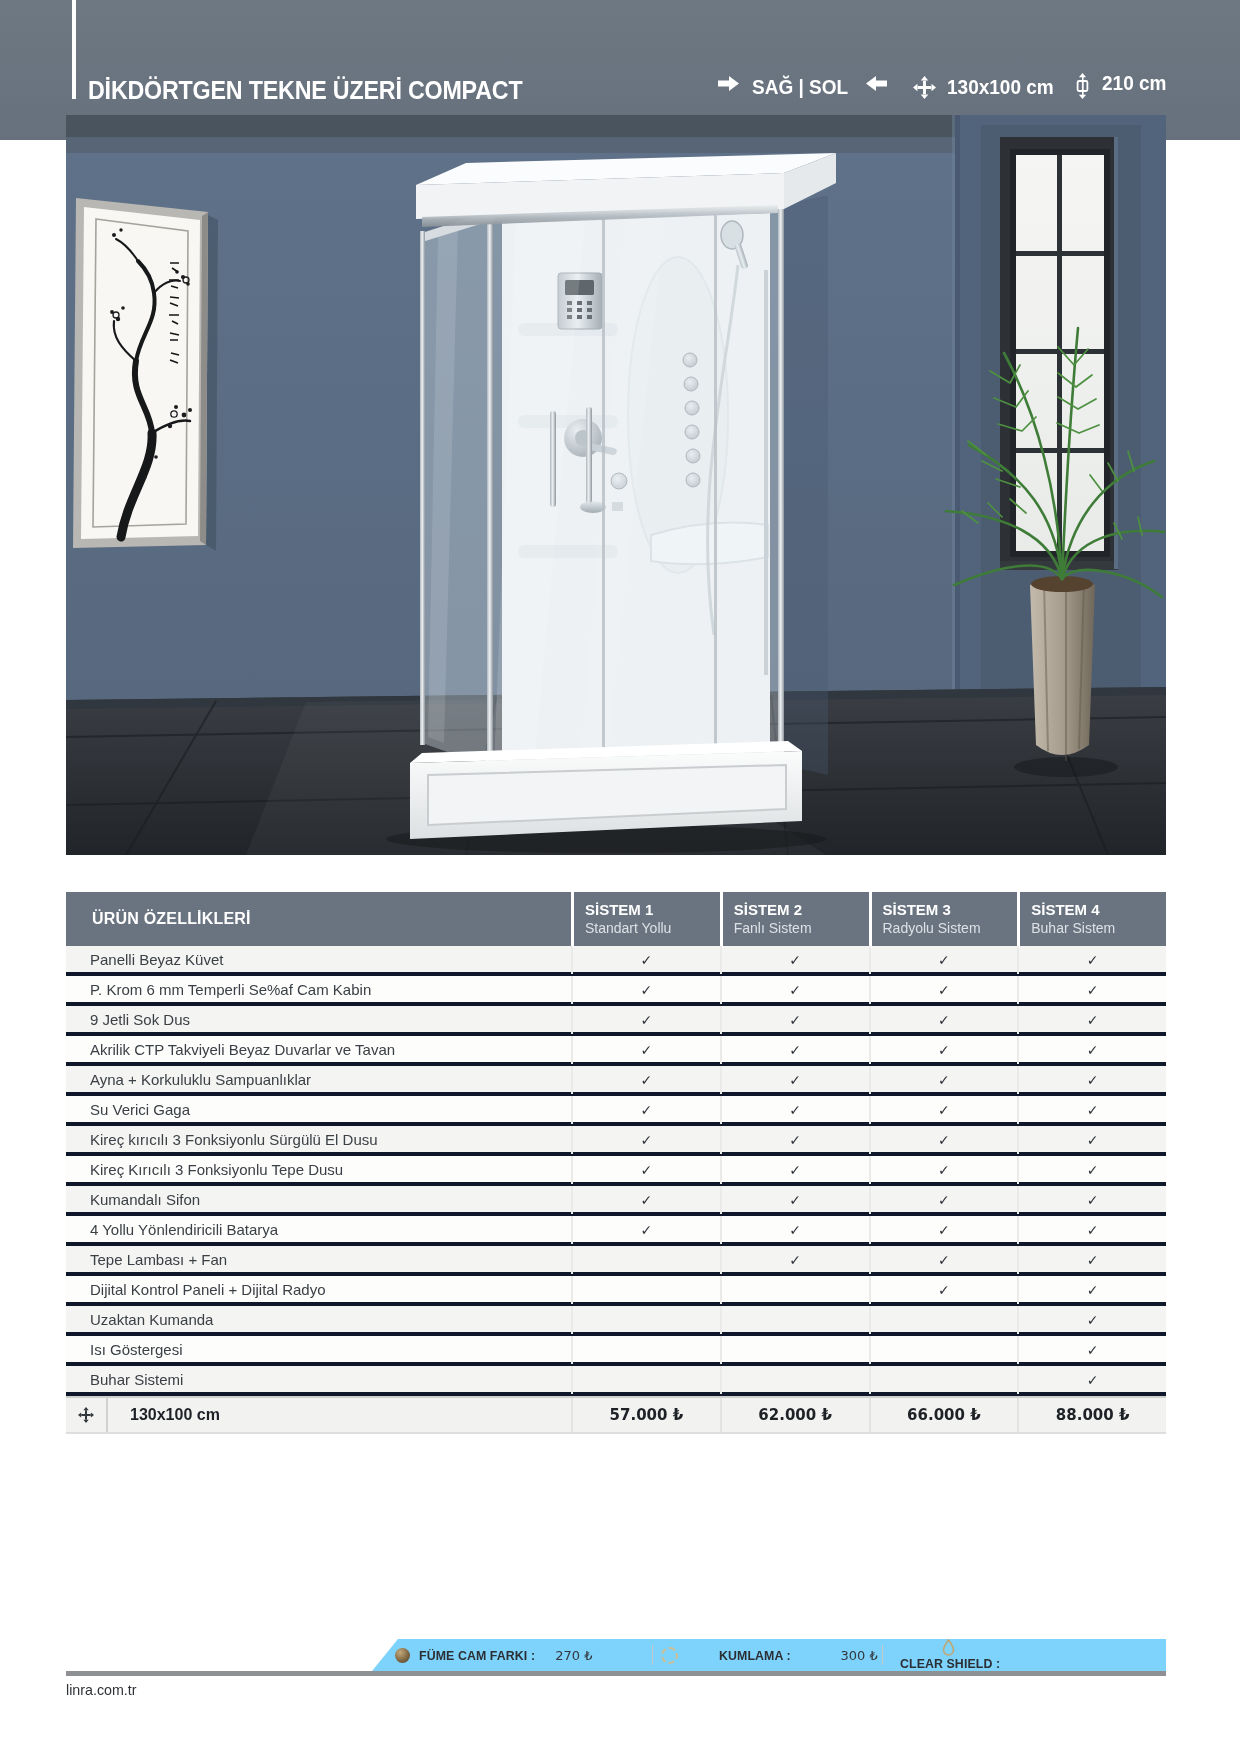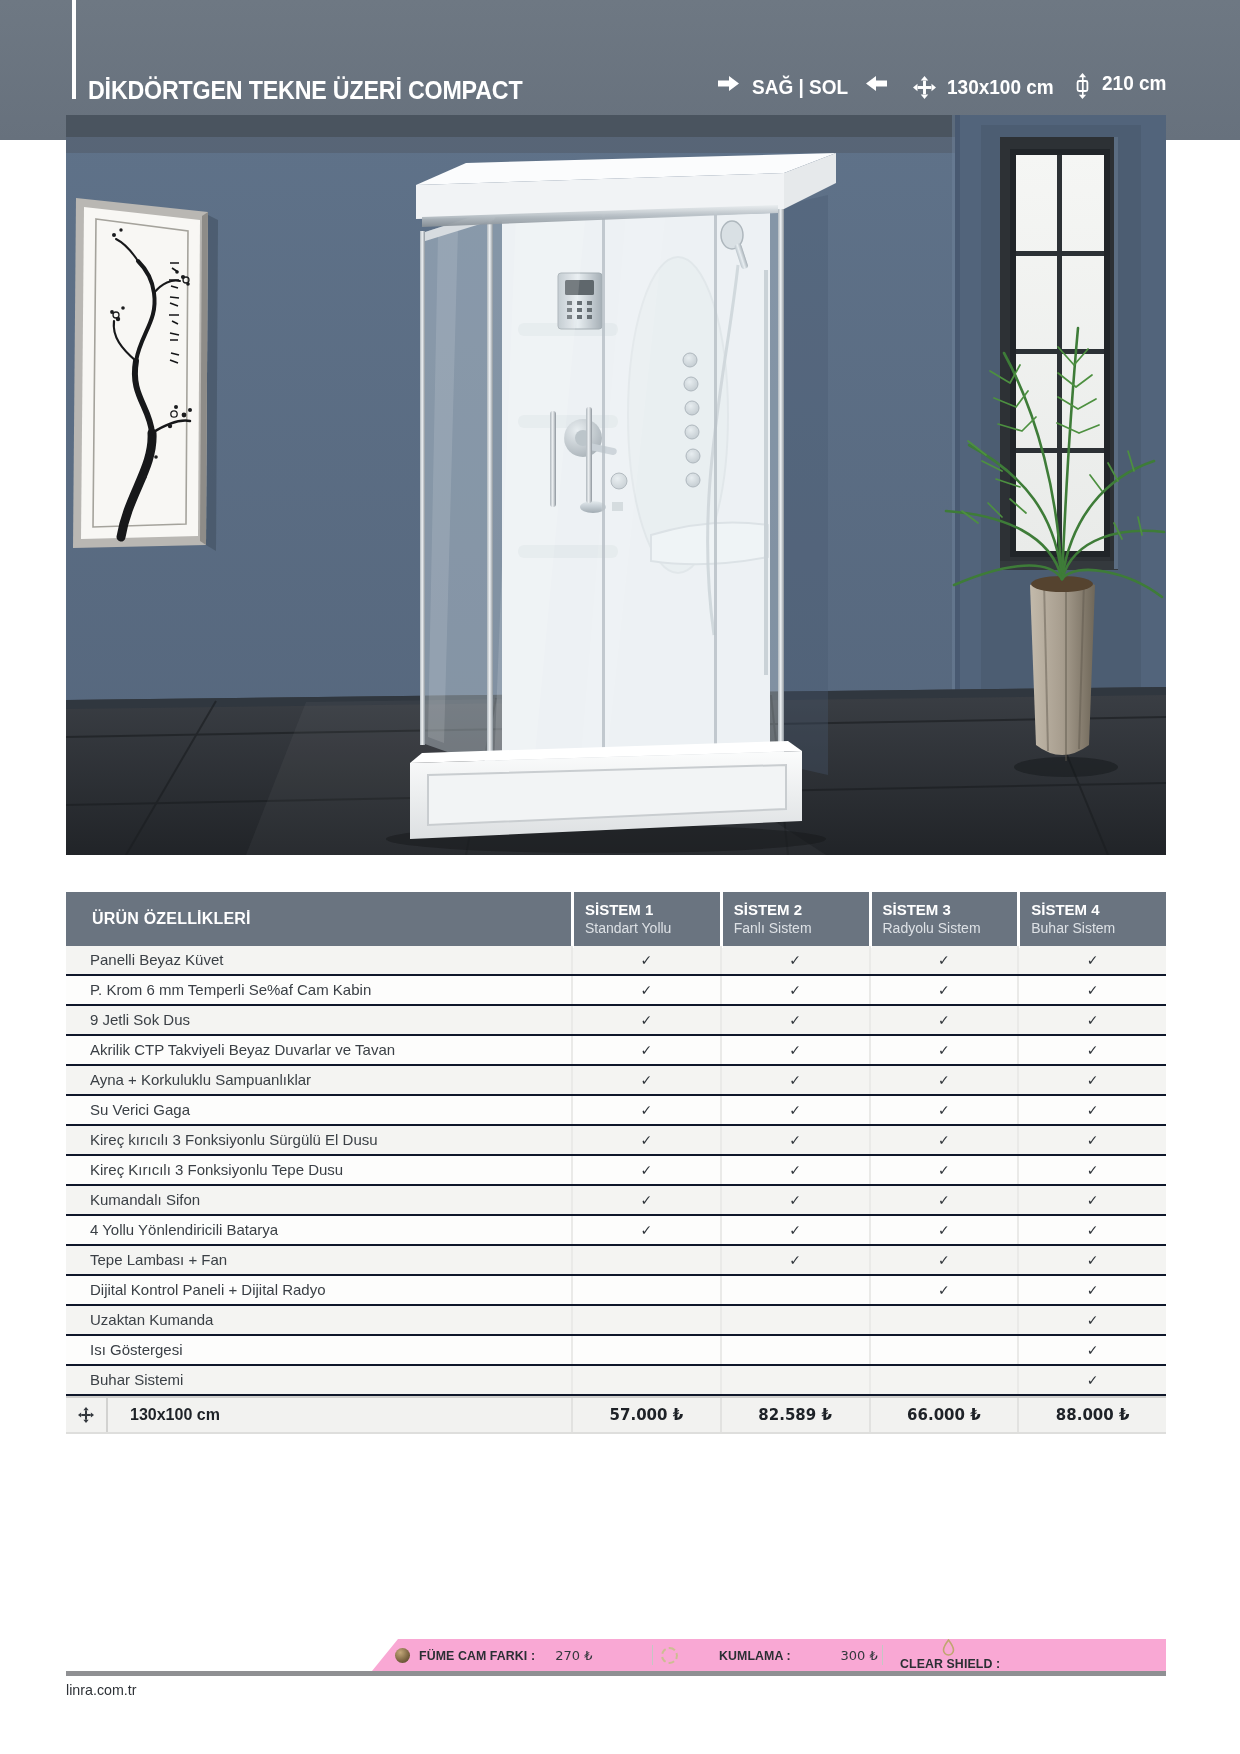--- a/index.html
+++ b/index.html
@@ -25,36 +25,36 @@
 
   
   .spec{position:absolute;left:66px;top:892px;width:1100px;}
   .thead{display:grid;grid-template-columns:505px repeat(4,148.75px);height:54px;
          background:#6a7480;color:#fff;box-sizing:border-box;}
   .thead .fh{font-size:16px;font-weight:bold;line-height:54px;padding-left:26px;letter-spacing:.2px;border-radius:8px;}
   .thead .sys{box-sizing:border-box;border-left:3px solid #ffffff;padding:9px 0 12px 11px;}
   .thead .sys .l1{font-size:15px;font-weight:bold;}
   .thead .sys .l2{font-size:14px;color:#dde1e5;margin-top:2px;}
   .tbody .trow{display:grid;grid-template-columns:505px repeat(4,148.75px);height:30px;
-               box-sizing:border-box;border-bottom:2px solid #0f172a;}
+               box-sizing:border-box;border-bottom:4px solid #0f172a;}
   .tbody .trow:nth-child(odd){background:#f4f4f2;}
   .tbody .trow:nth-child(even){background:#fdfdfc;}
   .cell{box-sizing:border-box;}
   .cell.label{font-size:15px;color:#3b4046;padding-left:24px;line-height:28px;white-space:nowrap;}
   .cell.check{border-left:2px solid #eaeae8;text-align:center;line-height:28px;
               font-family:"DejaVu Sans","Liberation Sans",sans-serif;font-size:14px;color:#2f343a;}
   .prow{display:grid;grid-template-columns:42px 463px repeat(4,148.75px);height:38px;
         background:#f2f2f0;box-sizing:border-box;border-top:2px solid #cfcfcd;border-bottom:2px solid #dededc;}
   .prow .pic{display:flex;align-items:center;justify-content:center;border-right:2px solid #d2d2d0;box-sizing:border-box;}
   .prow .psize{font-size:16px;font-weight:bold;color:#1e2227;line-height:34px;padding-left:22px;}
   .prow .pval{border-left:2px solid #e2e2e0;text-align:center;line-height:34px;font-size:15px;font-weight:bold;
               color:#1e2227;font-family:"DejaVu Sans","Liberation Sans",sans-serif;box-sizing:border-box;}
 
   
-  .optbar{position:absolute;left:372px;top:1639px;width:794px;height:32px;background:#f9a8d4;
+  .optbar{position:absolute;left:372px;top:1639px;width:794px;height:32px;background:#7dd3fc;
           clip-path:polygon(26px 0,794px 0,794px 32px,0 32px);}
   .opt{position:absolute;top:0;height:32px;display:flex;align-items:center;}
   .opt .lab{font-size:13px;font-weight:bold;color:#2b2f34;margin-left:9px;letter-spacing:.1px;
             transform:scaleX(.95);transform-origin:left center;white-space:nowrap;}
   .opt .val{font-size:13px;color:#34383d;margin-left:14px;white-space:nowrap;
             font-family:"DejaVu Sans","Liberation Sans",sans-serif;}
   .o1{left:23px;} .o2{left:289px;gap:32px;} .o3{left:519px;flex-direction:column;}
   .sep{position:absolute;top:6px;width:1px;height:20px;background:#c6c6c4;}
   .s1{left:280px;} .s2{left:510px;}
   .sphere{width:15px;height:15px;border-radius:50%;
@@ -516,21 +516,21 @@
               <rect x="4.5" y="9.6" width="13" height="2.8"></rect>
           <path d="M11 0l3.6 4.3H7.4z"></path>
               <path d="M11 22l3.6-4.3H7.4z"></path>
           <path d="M0 11l4.3-3.6v7.2z"></path>
               <path d="M22 11l-4.3-3.6v7.2z"></path>
             </g>
         </svg>
       </div>
       <div class="psize">130x100 cm</div>
       <div class="pval">57.000 ₺</div>
-      <div class="pval">82.589 ₺</div>
+      <div class="pval">62.000 ₺</div>
       <div class="pval">66.000 ₺</div>
       <div class="pval">88.000 ₺</div>
     </div>
   </div>
 
   <div class="optbar">
     <div class="opt o1">
       <span class="sphere"></span>
       <span class="lab">FÜME CAM FARKI :</span>
       <span class="val">270 ₺</span>

